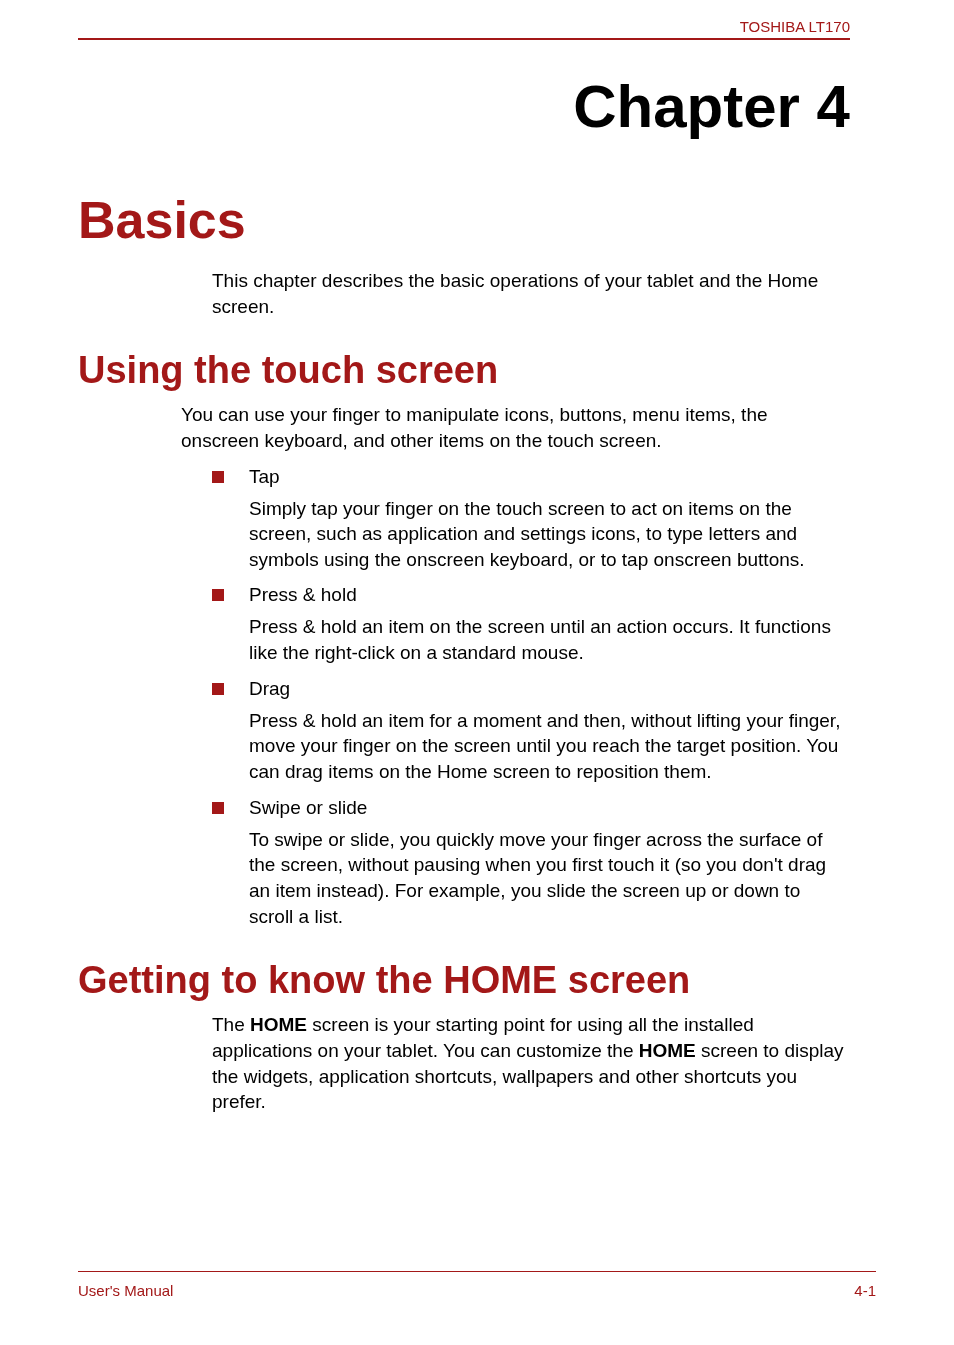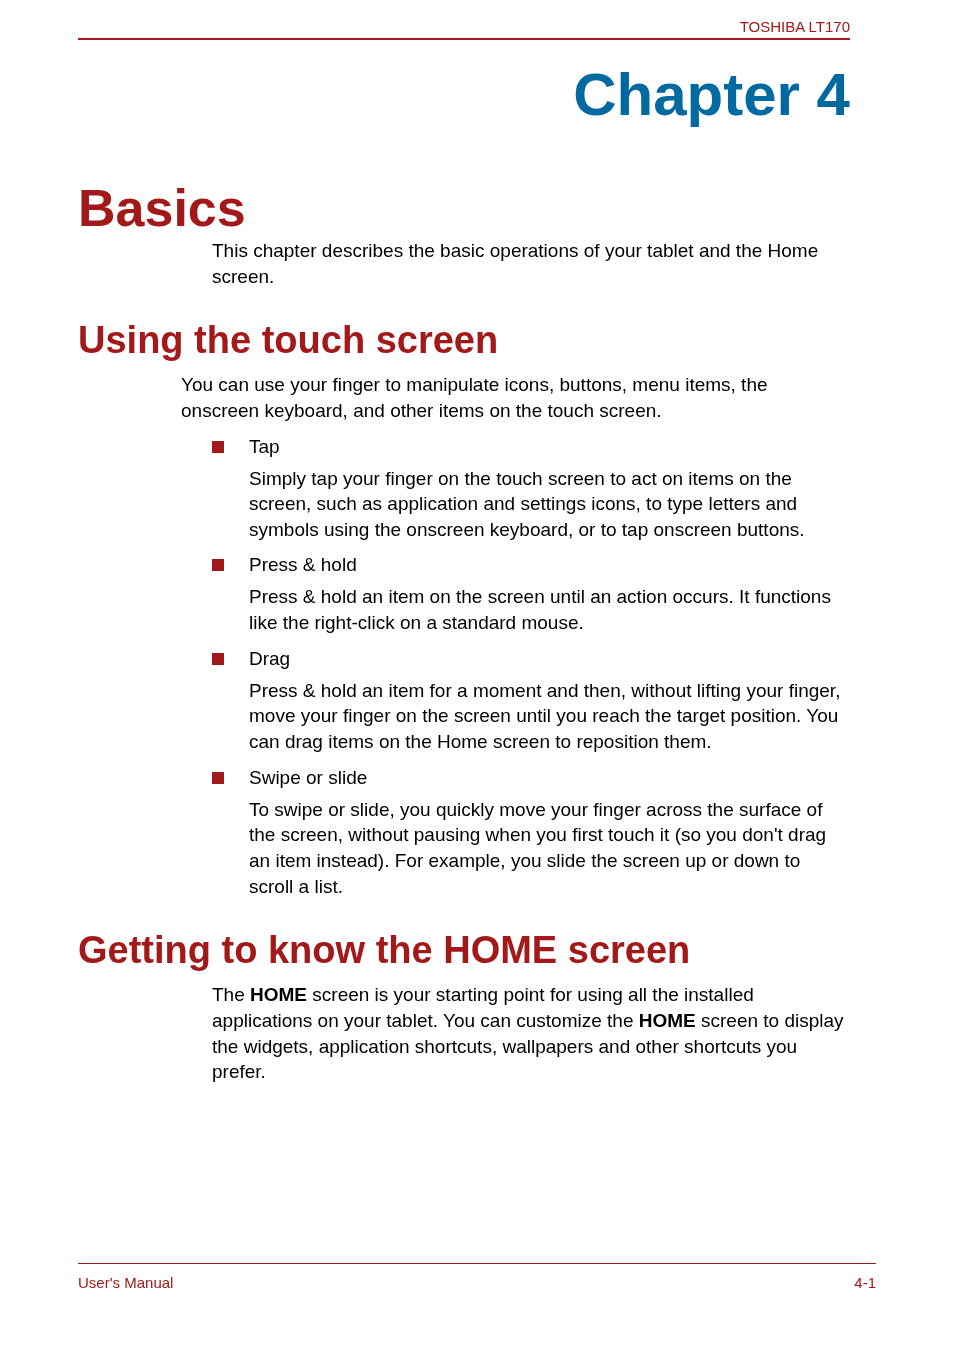--- a/index.html
+++ b/index.html
@@ -29,37 +29,38 @@
     position: absolute;
     right: 0;
     top: -22px;
     font-size: 15px;
     color: #a31818;
   }
   .chapter-title {
     font-family: Arial, Helvetica, sans-serif;
     font-weight: 900;
     font-size: 60px;
-    color: #0369a1;
+    color: #000000;
     text-align: right;
-    margin-top: 20px;
+    margin-top: 32px;
     letter-spacing: 0px;
   }
   .basics-title {
     font-family: Arial, Helvetica, sans-serif;
     font-weight: 900;
     font-size: 52px;
     color: #a31818;
     margin-top: 49px;
     letter-spacing: 0px;
   }
   .chapter-intro {
     font-size: 19px;
     color: #000000;
     margin-left: 134px;
+    margin-top: 18px;
     line-height: 1.35;
   }
   .section-heading {
     font-family: Arial, Helvetica, sans-serif;
     font-weight: 900;
     font-size: 38px;
     color: #a31818;
     margin-top: 30px;
     letter-spacing: 0px;
   }
@@ -104,21 +105,21 @@
     margin-top: 10px;
     line-height: 1.35;
   }
   .bold {
     font-weight: bold;
   }
   .footer {
     position: absolute;
     left: 78px;
     right: 78px;
-    bottom: 54px;
+    bottom: 46px;
     border-top: 1px solid #a31818;
     padding-top: 10px;
     display: flex;
     justify-content: space-between;
     font-size: 15px;
     color: #a31818;
   }
 </style>
 </head>
 <body>

